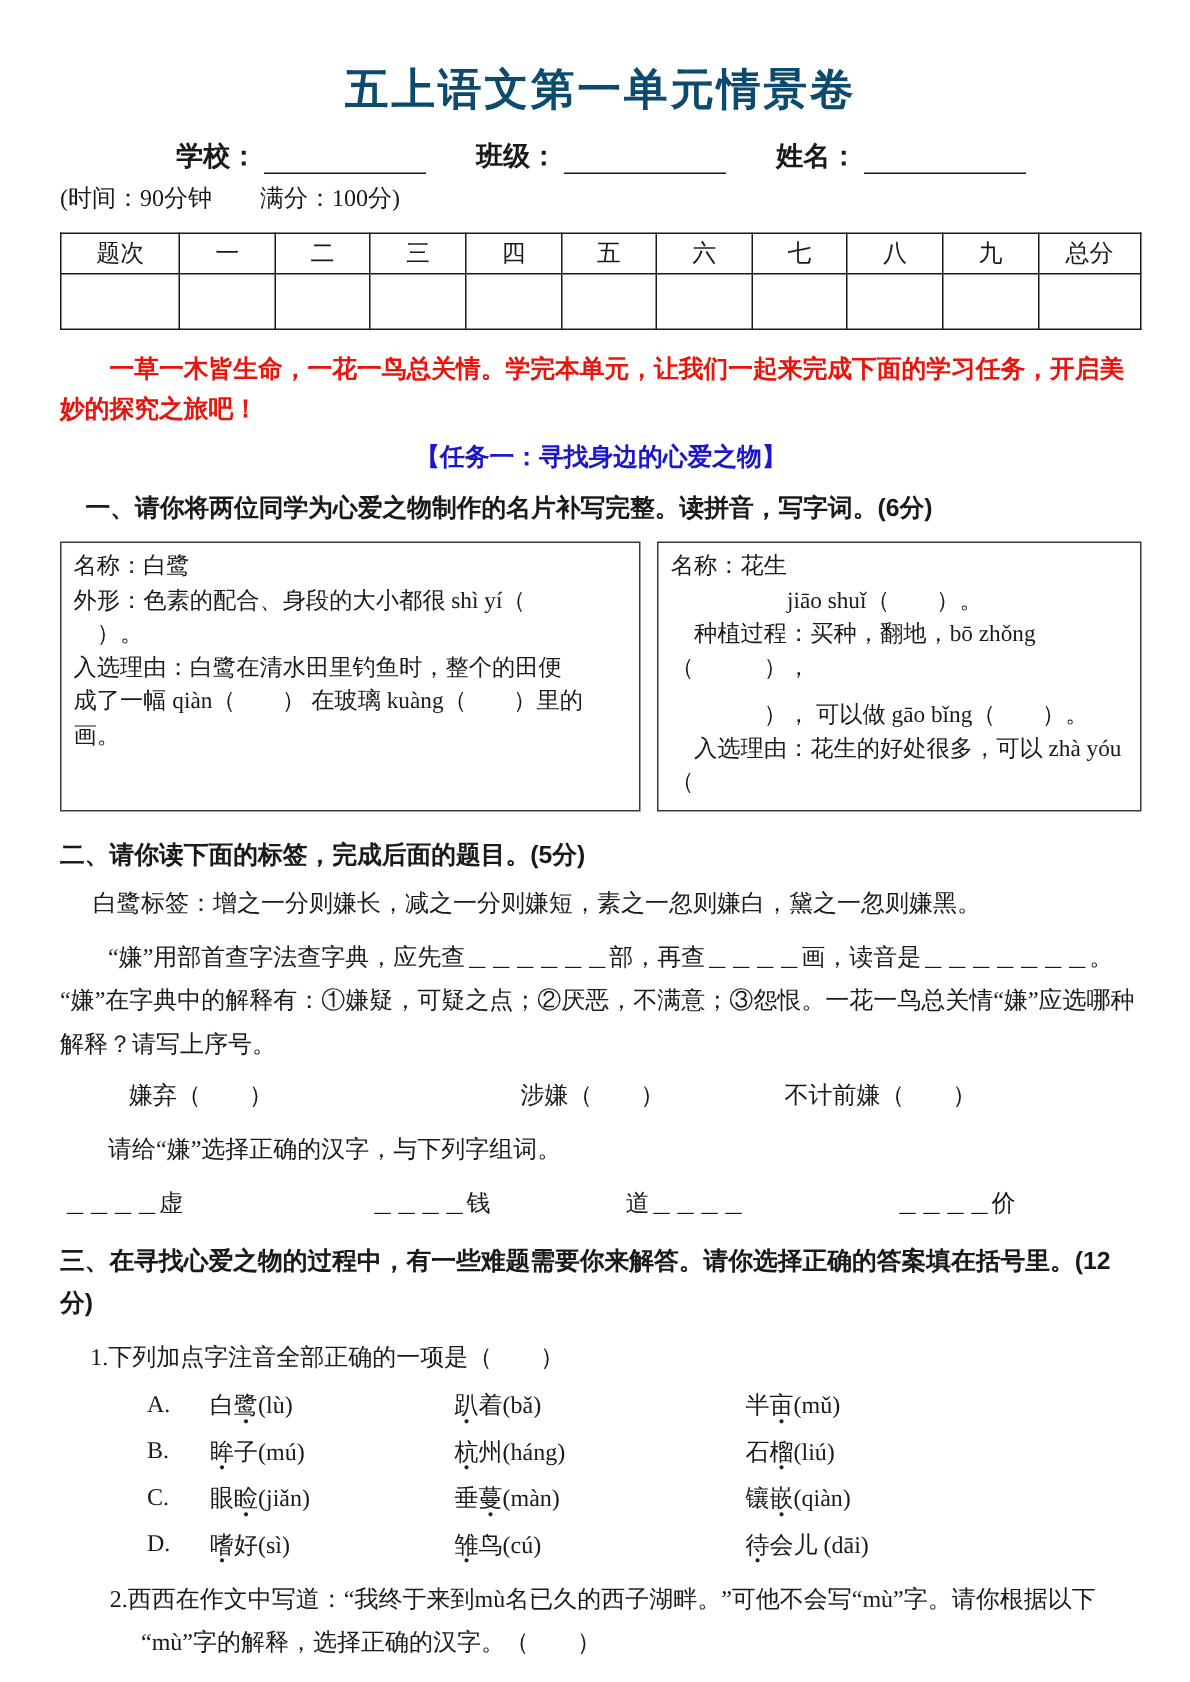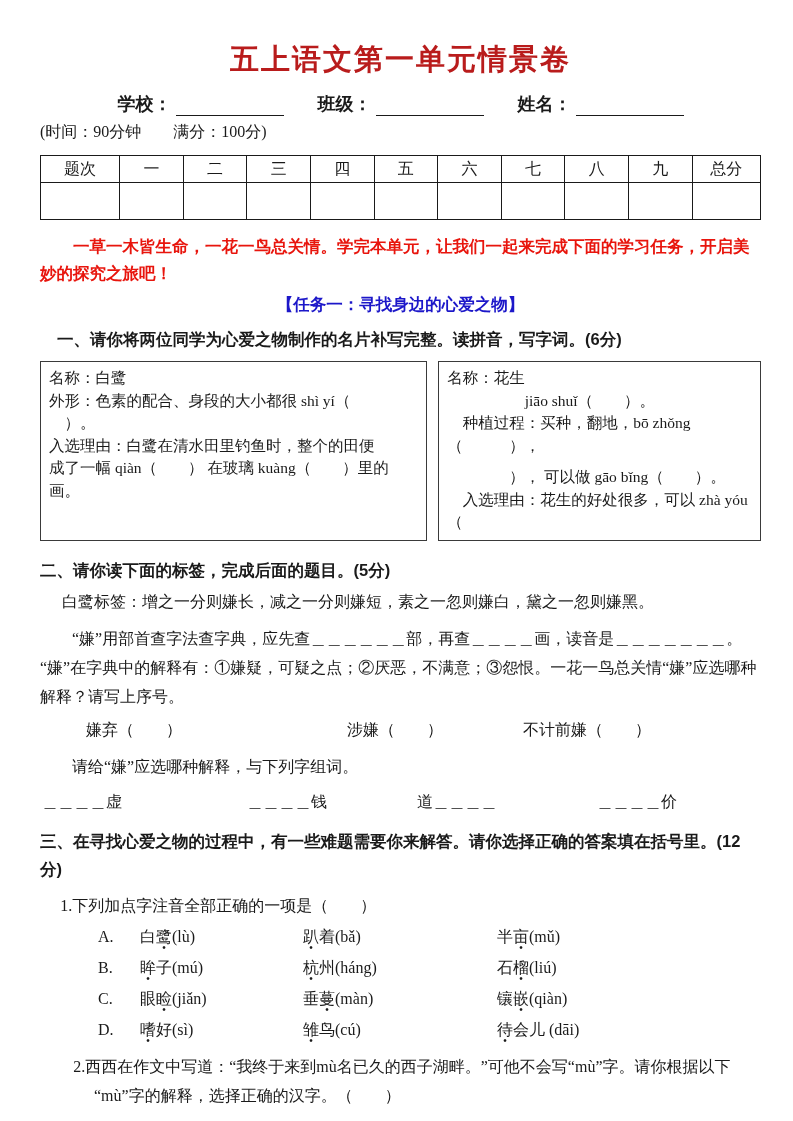--- a/index.html
+++ b/index.html
@@ -135,21 +135,21 @@
   .dot-under::after {
     content:"•";
     position:absolute; left:50%; bottom:-0.62em;
     transform:translateX(-50%);
     font-size:0.72em; line-height:1; color:#1a1a1a;
   }
 </style>
 </head>
 <body>
 
-<h1 class="page-title" style="color: #b91c1c;">五上语文第一单元情景卷</h1>
+<h1 class="page-title" style="color: #0c4a6e;">五上语文第一单元情景卷</h1>
 
 <div class="header-fields">
   <div class="field">
     <span class="field-label">学校：</span>
     <span class="blank-line"></span>
   </div>
   <div class="field">
     <span class="field-label">班级：</span>
     <span class="blank-line"></span>
   </div>
@@ -222,21 +222,21 @@
 <div class="label-line">白鹭标签：增之一分则嫌长，减之一分则嫌短，素之一忽则嫌白，黛之一忽则嫌黑。</div>
 
 <p class="para">“嫌”用部首查字法查字典，应先查＿＿＿＿＿＿部，再查＿＿＿＿画，读音是＿＿＿＿＿＿＿。“嫌”在字典中的解释有：①嫌疑，可疑之点；②厌恶，不满意；③怨恨。一花一鸟总关情“嫌”应选哪种解释？请写上序号。</p>
 
 <div class="choice-words-row">
     <span>嫌弃（　　）</span>
     <span>涉嫌（　　）</span>
     <span>不计前嫌（　　）</span>
   </div>
 
-<div class="prompt-line">请给“嫌”应选哪种解释，与下列字组词。</div>
+<div class="prompt-line">请给“嫌”选择正确的汉字，与下列字组词。</div>
 
 <div class="word-blanks-row">
     <span>＿＿＿＿虚</span>
     <span>＿＿＿＿钱</span>
     <span>道＿＿＿＿</span>
     <span>＿＿＿＿价</span>
   </div>
 
 <div class="section-title">三、在寻找心爱之物的过程中，有一些难题需要你来解答。请你选择正确的答案填在括号里。(12分)</div>
 

